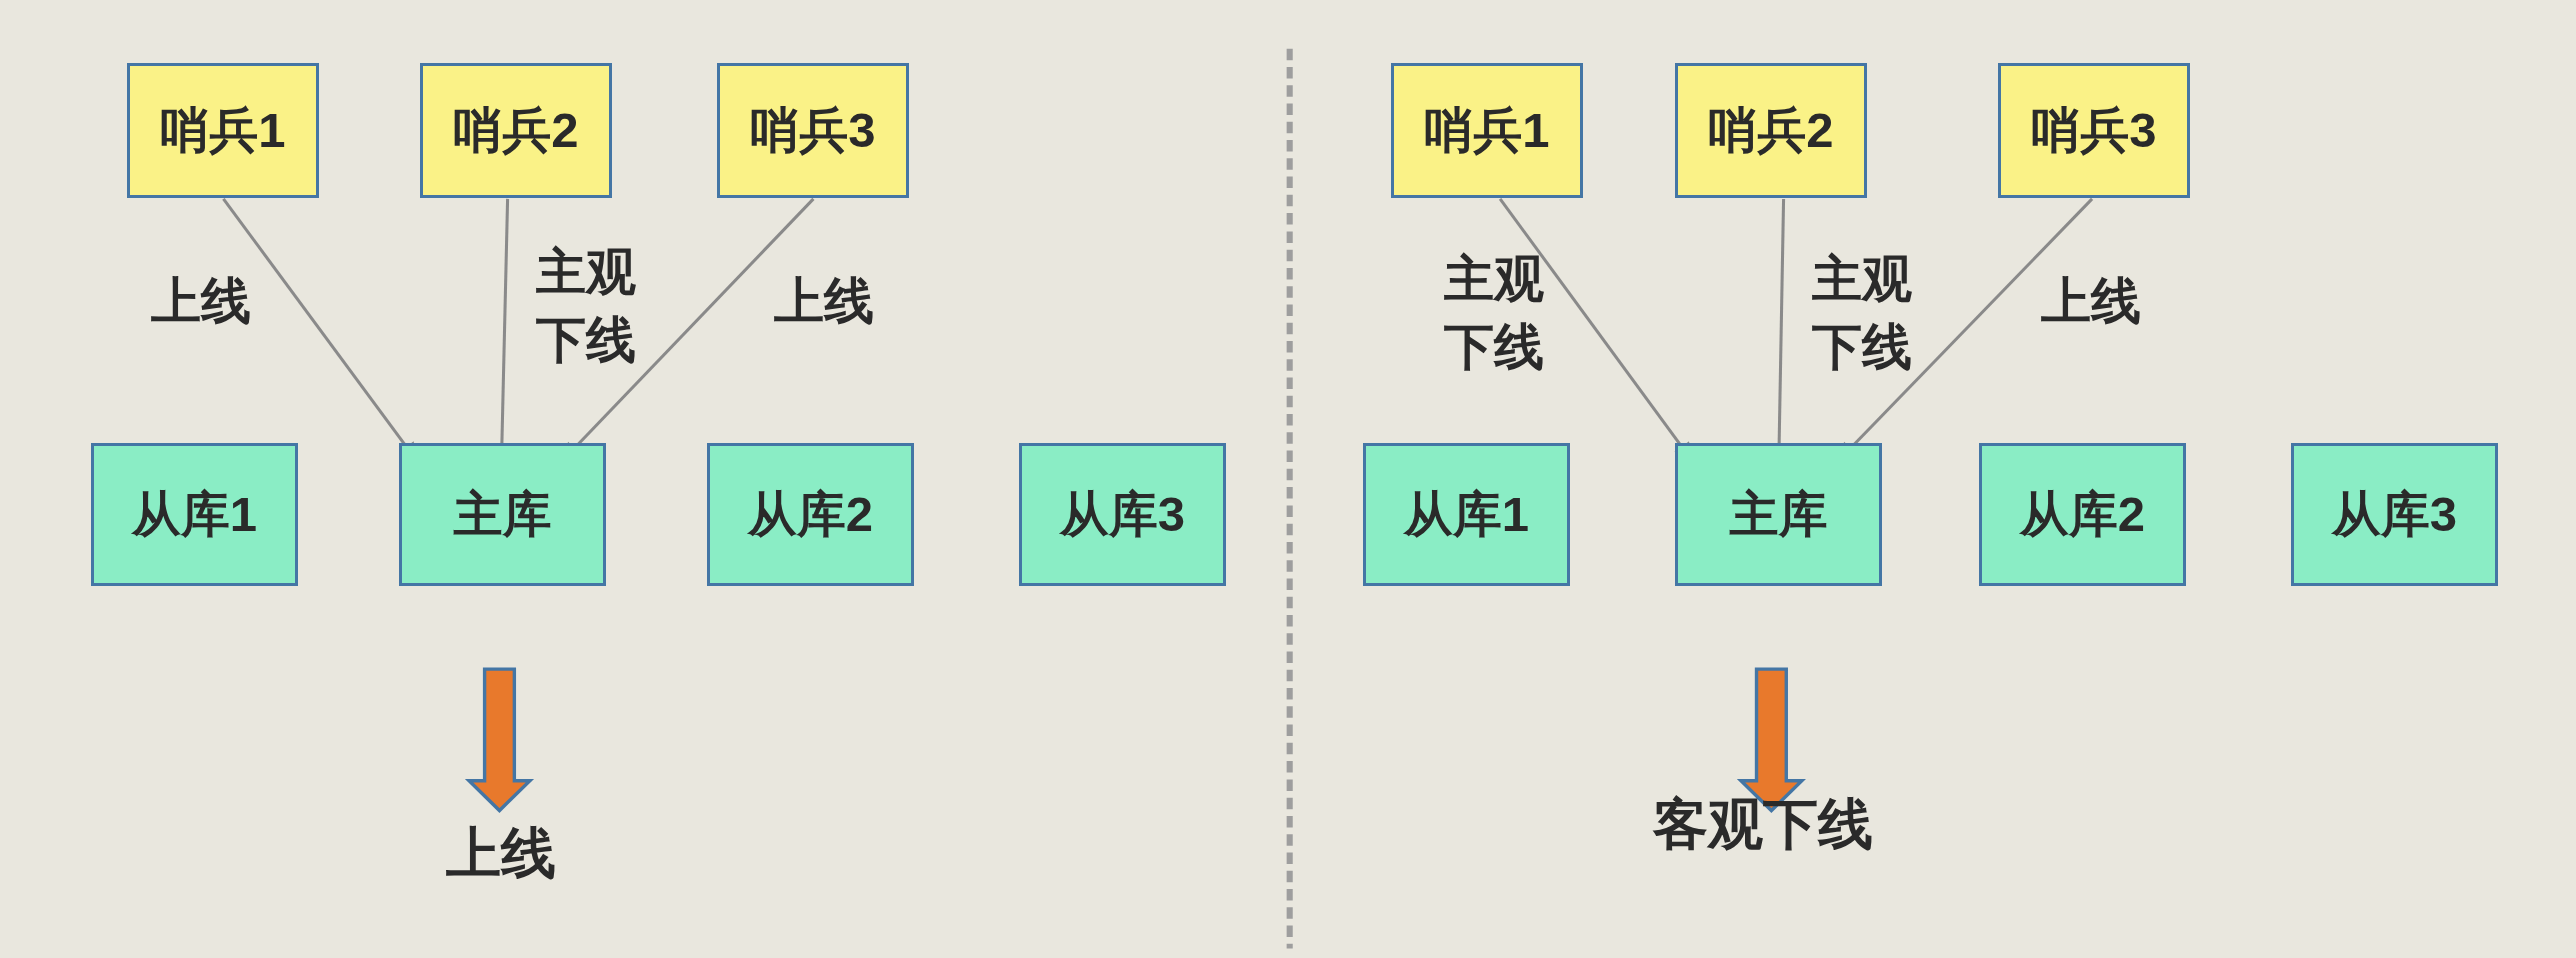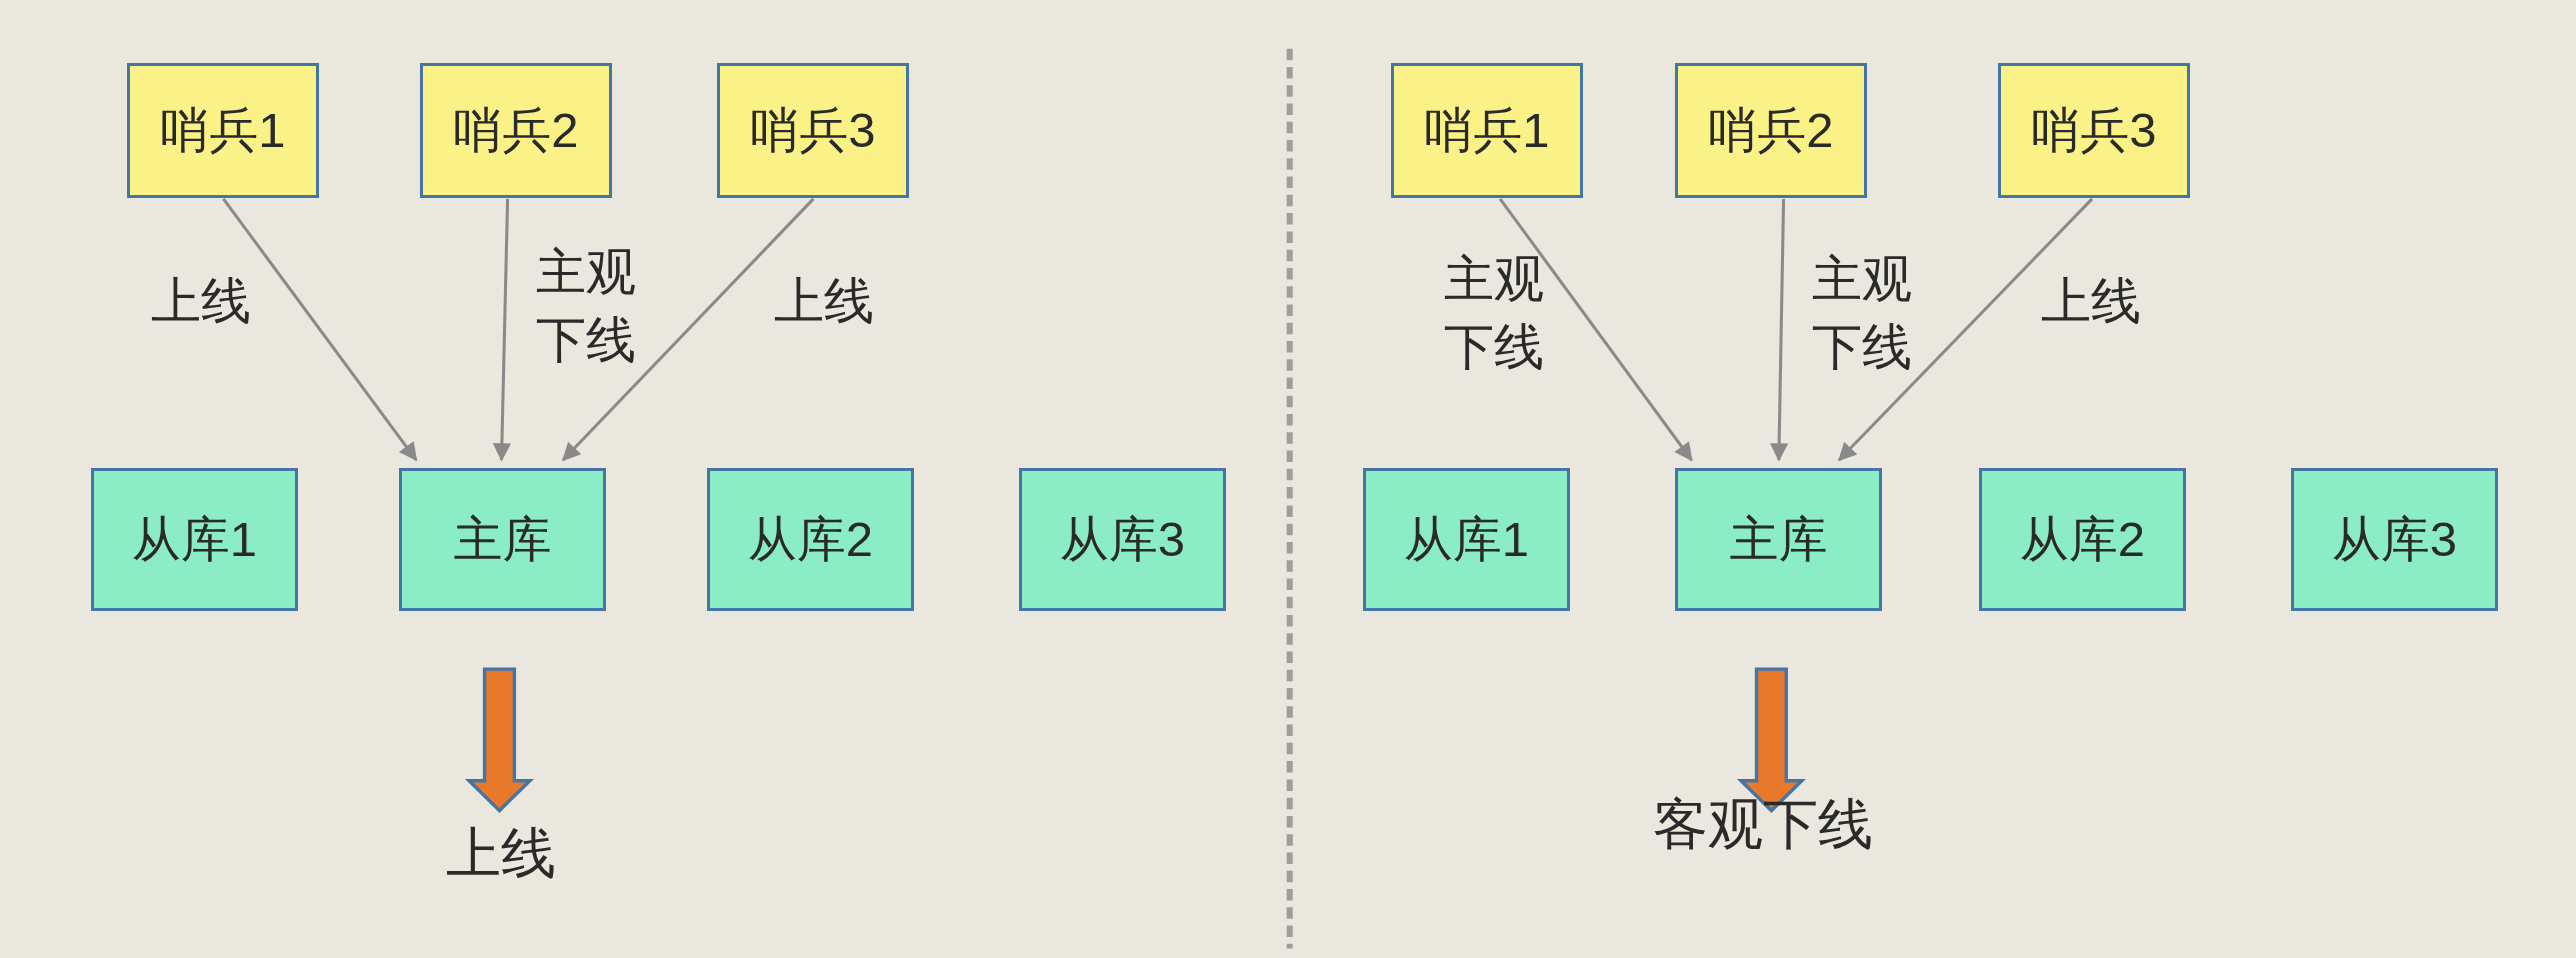--- a/index.html
+++ b/index.html
@@ -17,20 +17,21 @@
     background:var(--background);
     font-family:"Liberation Sans","DejaVu Sans",sans-serif;
     color:var(--text);
   }
   .stage{
     position:relative;
     width:2544px;
     height:958px;
     background:var(--background);
     overflow:hidden;
+    font-weight:bold;
   }
   .layer{
     position:absolute;
     left:0;top:0;
   }
   .node{
     position:absolute;
     box-sizing:border-box;
     border:3.4px solid var(--box-border);
     display:flex;
@@ -39,21 +40,21 @@
     font-size:49px;
     line-height:1;
     color:var(--text);
     white-space:nowrap;
   }
   .sentinel{
     width:192px;height:135px;top:63px;
     background:var(--sentinel-fill);
   }
   .db{
-    width:207px;height:143px;top:468px;
+    width:207px;height:143px;top:443px;
     background:var(--database-fill);
   }
   .edge-label{
     position:absolute;
     transform:translate(-50%,-50%);
     font-size:50px;
     line-height:68px;
     text-align:center;
     white-space:nowrap;
   }

